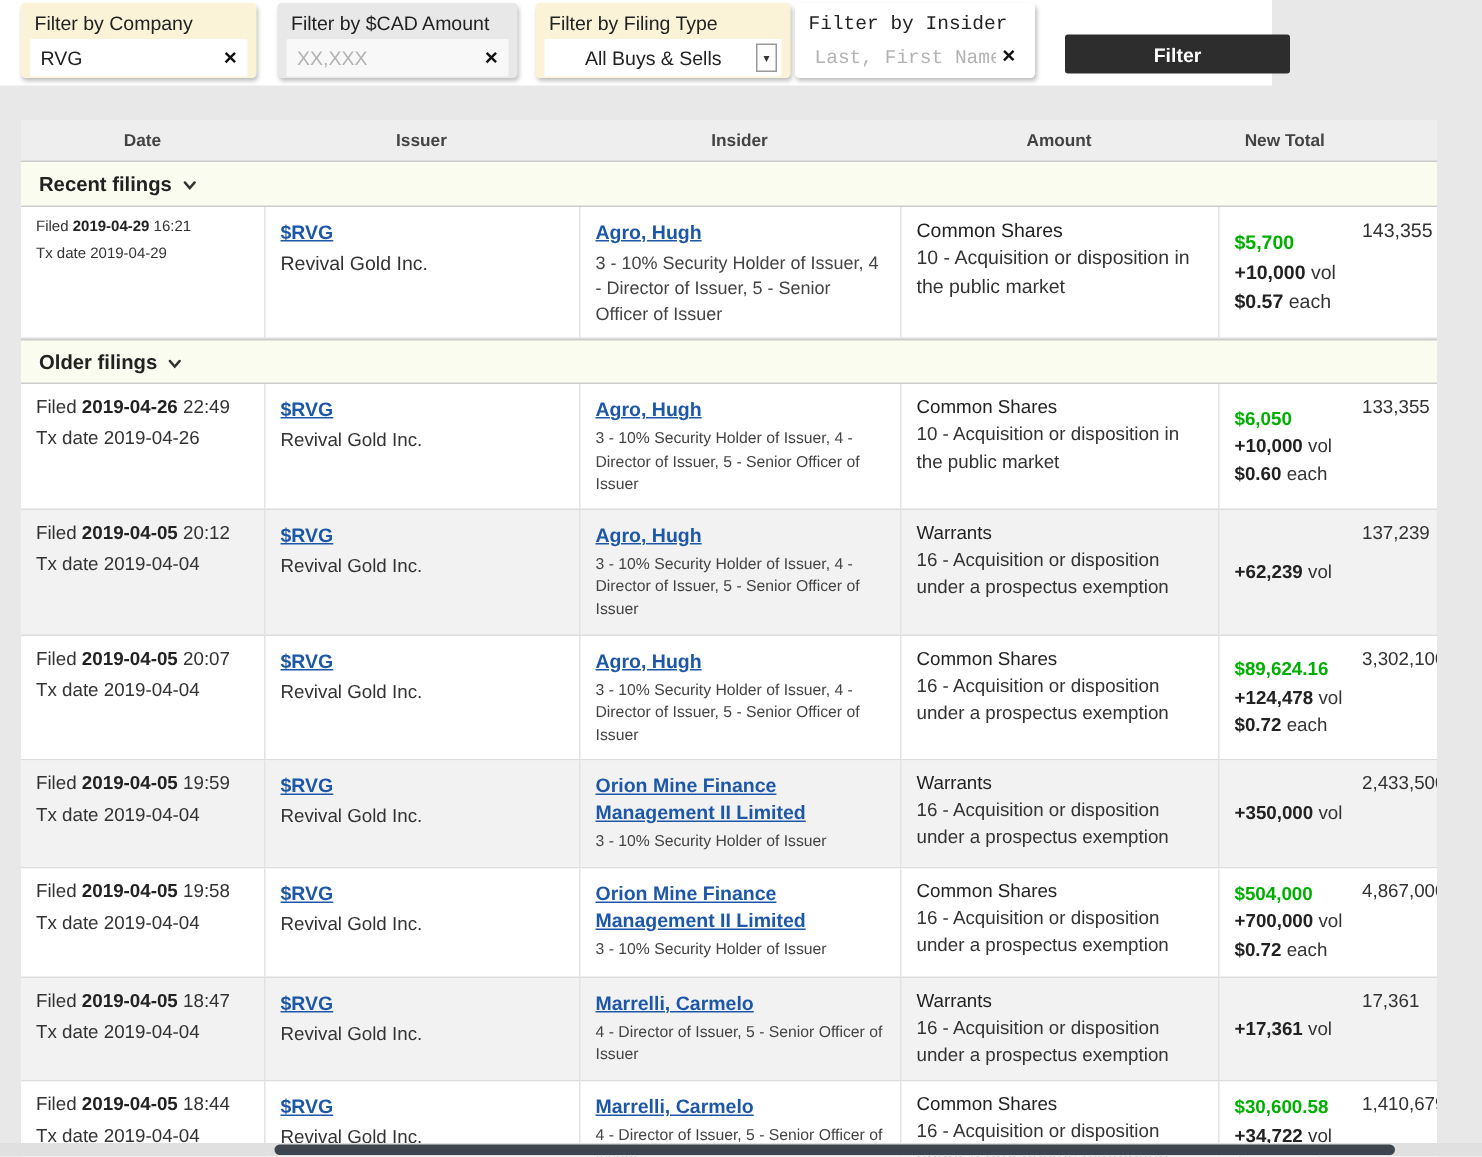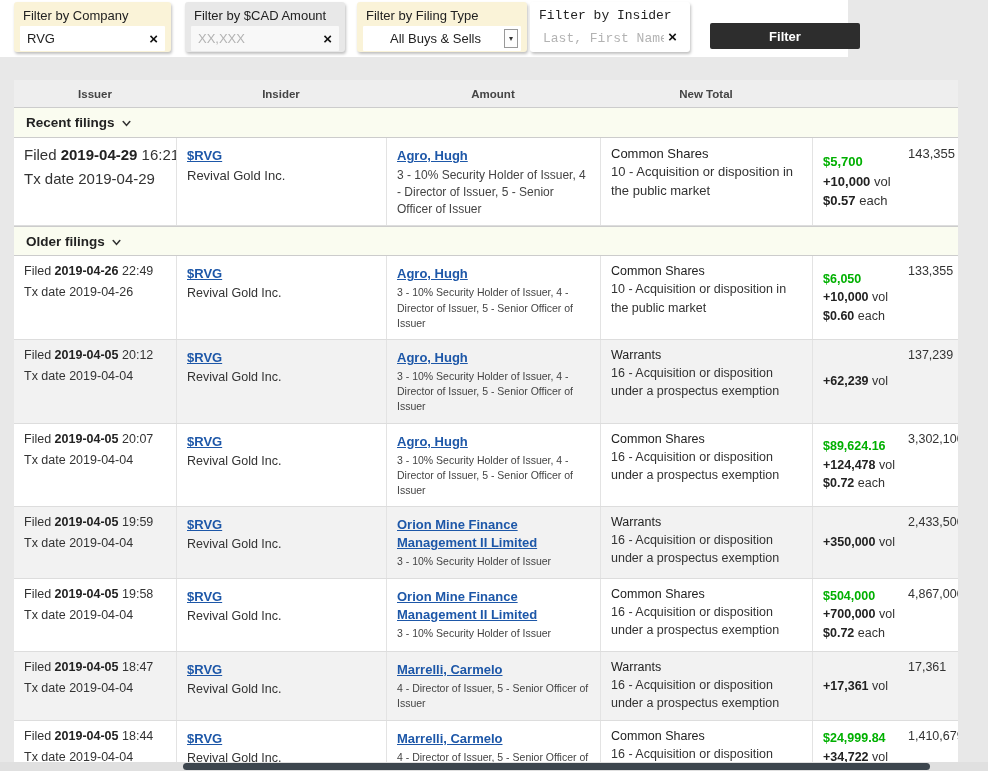--- a/index.html
+++ b/index.html
@@ -73,21 +73,21 @@
   .section-hdr .stitle { font-size:13.5px; font-weight:bold; color:#222; }
   .section-hdr svg { margin-left:6px; margin-top:2px; }
 
   .trow { border-bottom:1px solid #ddd; min-height:68px; background:#fff; }
   .trow.alt { background:#f2f2f2; }
   .trow.recent { min-height:84px; }
   .cell { padding:8px 10px; border-left:1px solid #e3e3e3; overflow:hidden; }
   .cell:first-child { border-left:none; }
 
   .date-line { font-size:12.5px; color:#333; white-space:nowrap; }
-  .recent .date-line { font-size:15px; }
+  .recent .date-line { font-size:10px; }
   .date-line.l2 { margin-top:7px; }
   .date-line b { color:#222; }
 
   a.blue-link {
     color:#1d57a8; font-weight:bold; text-decoration:underline;
     font-size:13px; cursor:pointer;
   }
   .issuer-name { font-size:12.5px; color:#333; margin-top:4px; }
   .recent .issuer-name { font-size:13px; }
   .roles { font-size:10.5px; color:#444; line-height:1.45; margin-top:3px; }
@@ -154,20 +154,21 @@
       <span class="clear-x">×</span>
     </div>
   </div>
 
   <button class="filter-btn">Filter</button>
 </div>
 
 <div class="tablewrap">
 
   <div class="grid-row thead">
+    <div class="th">Date</div>
     <div class="th">Issuer</div>
     <div class="th">Insider</div>
     <div class="th">Amount</div>
     <div class="th">New Total</div>
   </div>
 
   <div class="section-hdr">
     <span class="stitle">Recent filings</span>
     <svg width="11" height="11" viewBox="0 0 11 11">
       <path d="M2.2 3.6 L5.5 7.4 L8.8 3.6" stroke="#333" stroke-width="1.6" fill="none" stroke-linecap="round"></path>
@@ -362,21 +363,21 @@
     </div>
     <div class="cell">
       <a class="blue-link">Marrelli, Carmelo</a>
       <div class="roles">4 - Director of Issuer, 5 - Senior Officer of Issuer</div>
     </div>
     <div class="cell">
       <div class="sec-name">Common Shares</div>
       <div class="tx-desc">16 - Acquisition or disposition under a prospectus exemption</div>
     </div>
     <div class="cell amt-cell">
-      <div class="amt-line money">$24,999.84</div>
+      <div class="amt-line money">$30,600.58</div>
       <div class="amt-line"><b>+34,722</b> <span class="sfx">vol</span></div>
       <div class="amt-line"><b>$0.72</b> <span class="sfx">each</span></div>
     </div>
     <div class="newtotal">1,410,679</div>
   </div>
     </div>
 
 </div>
 
 <div class="hscroll-track">

